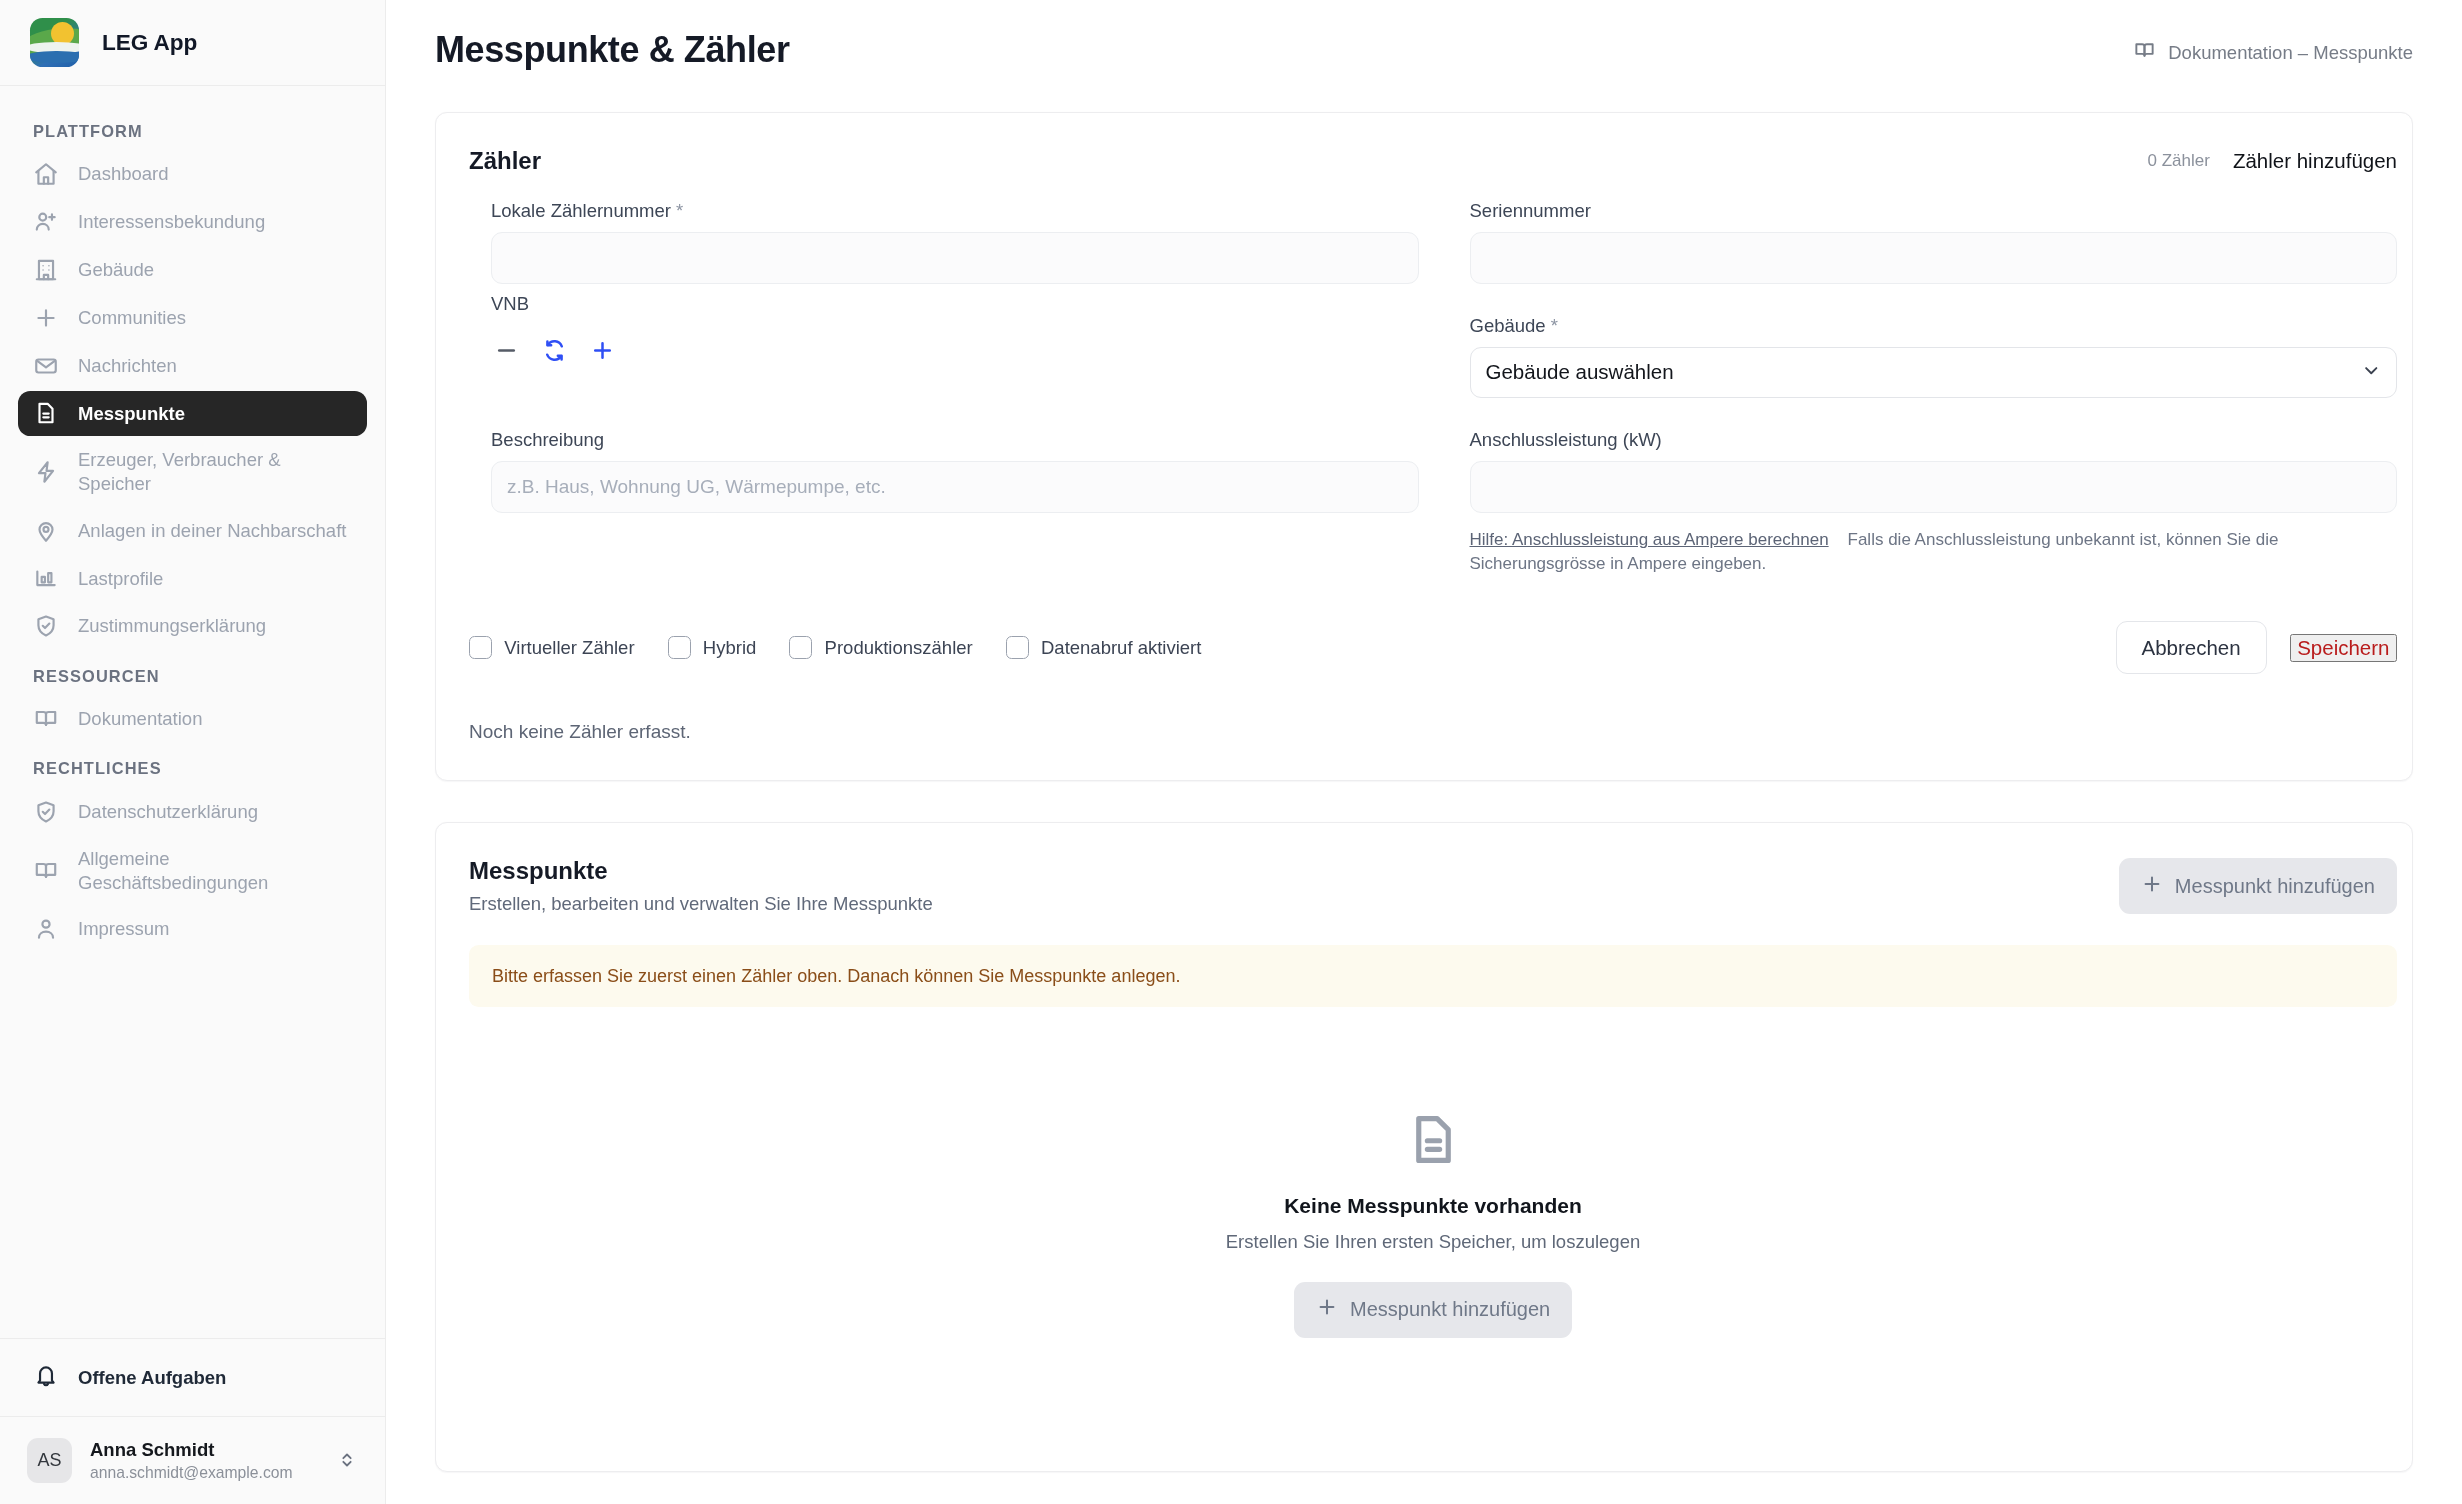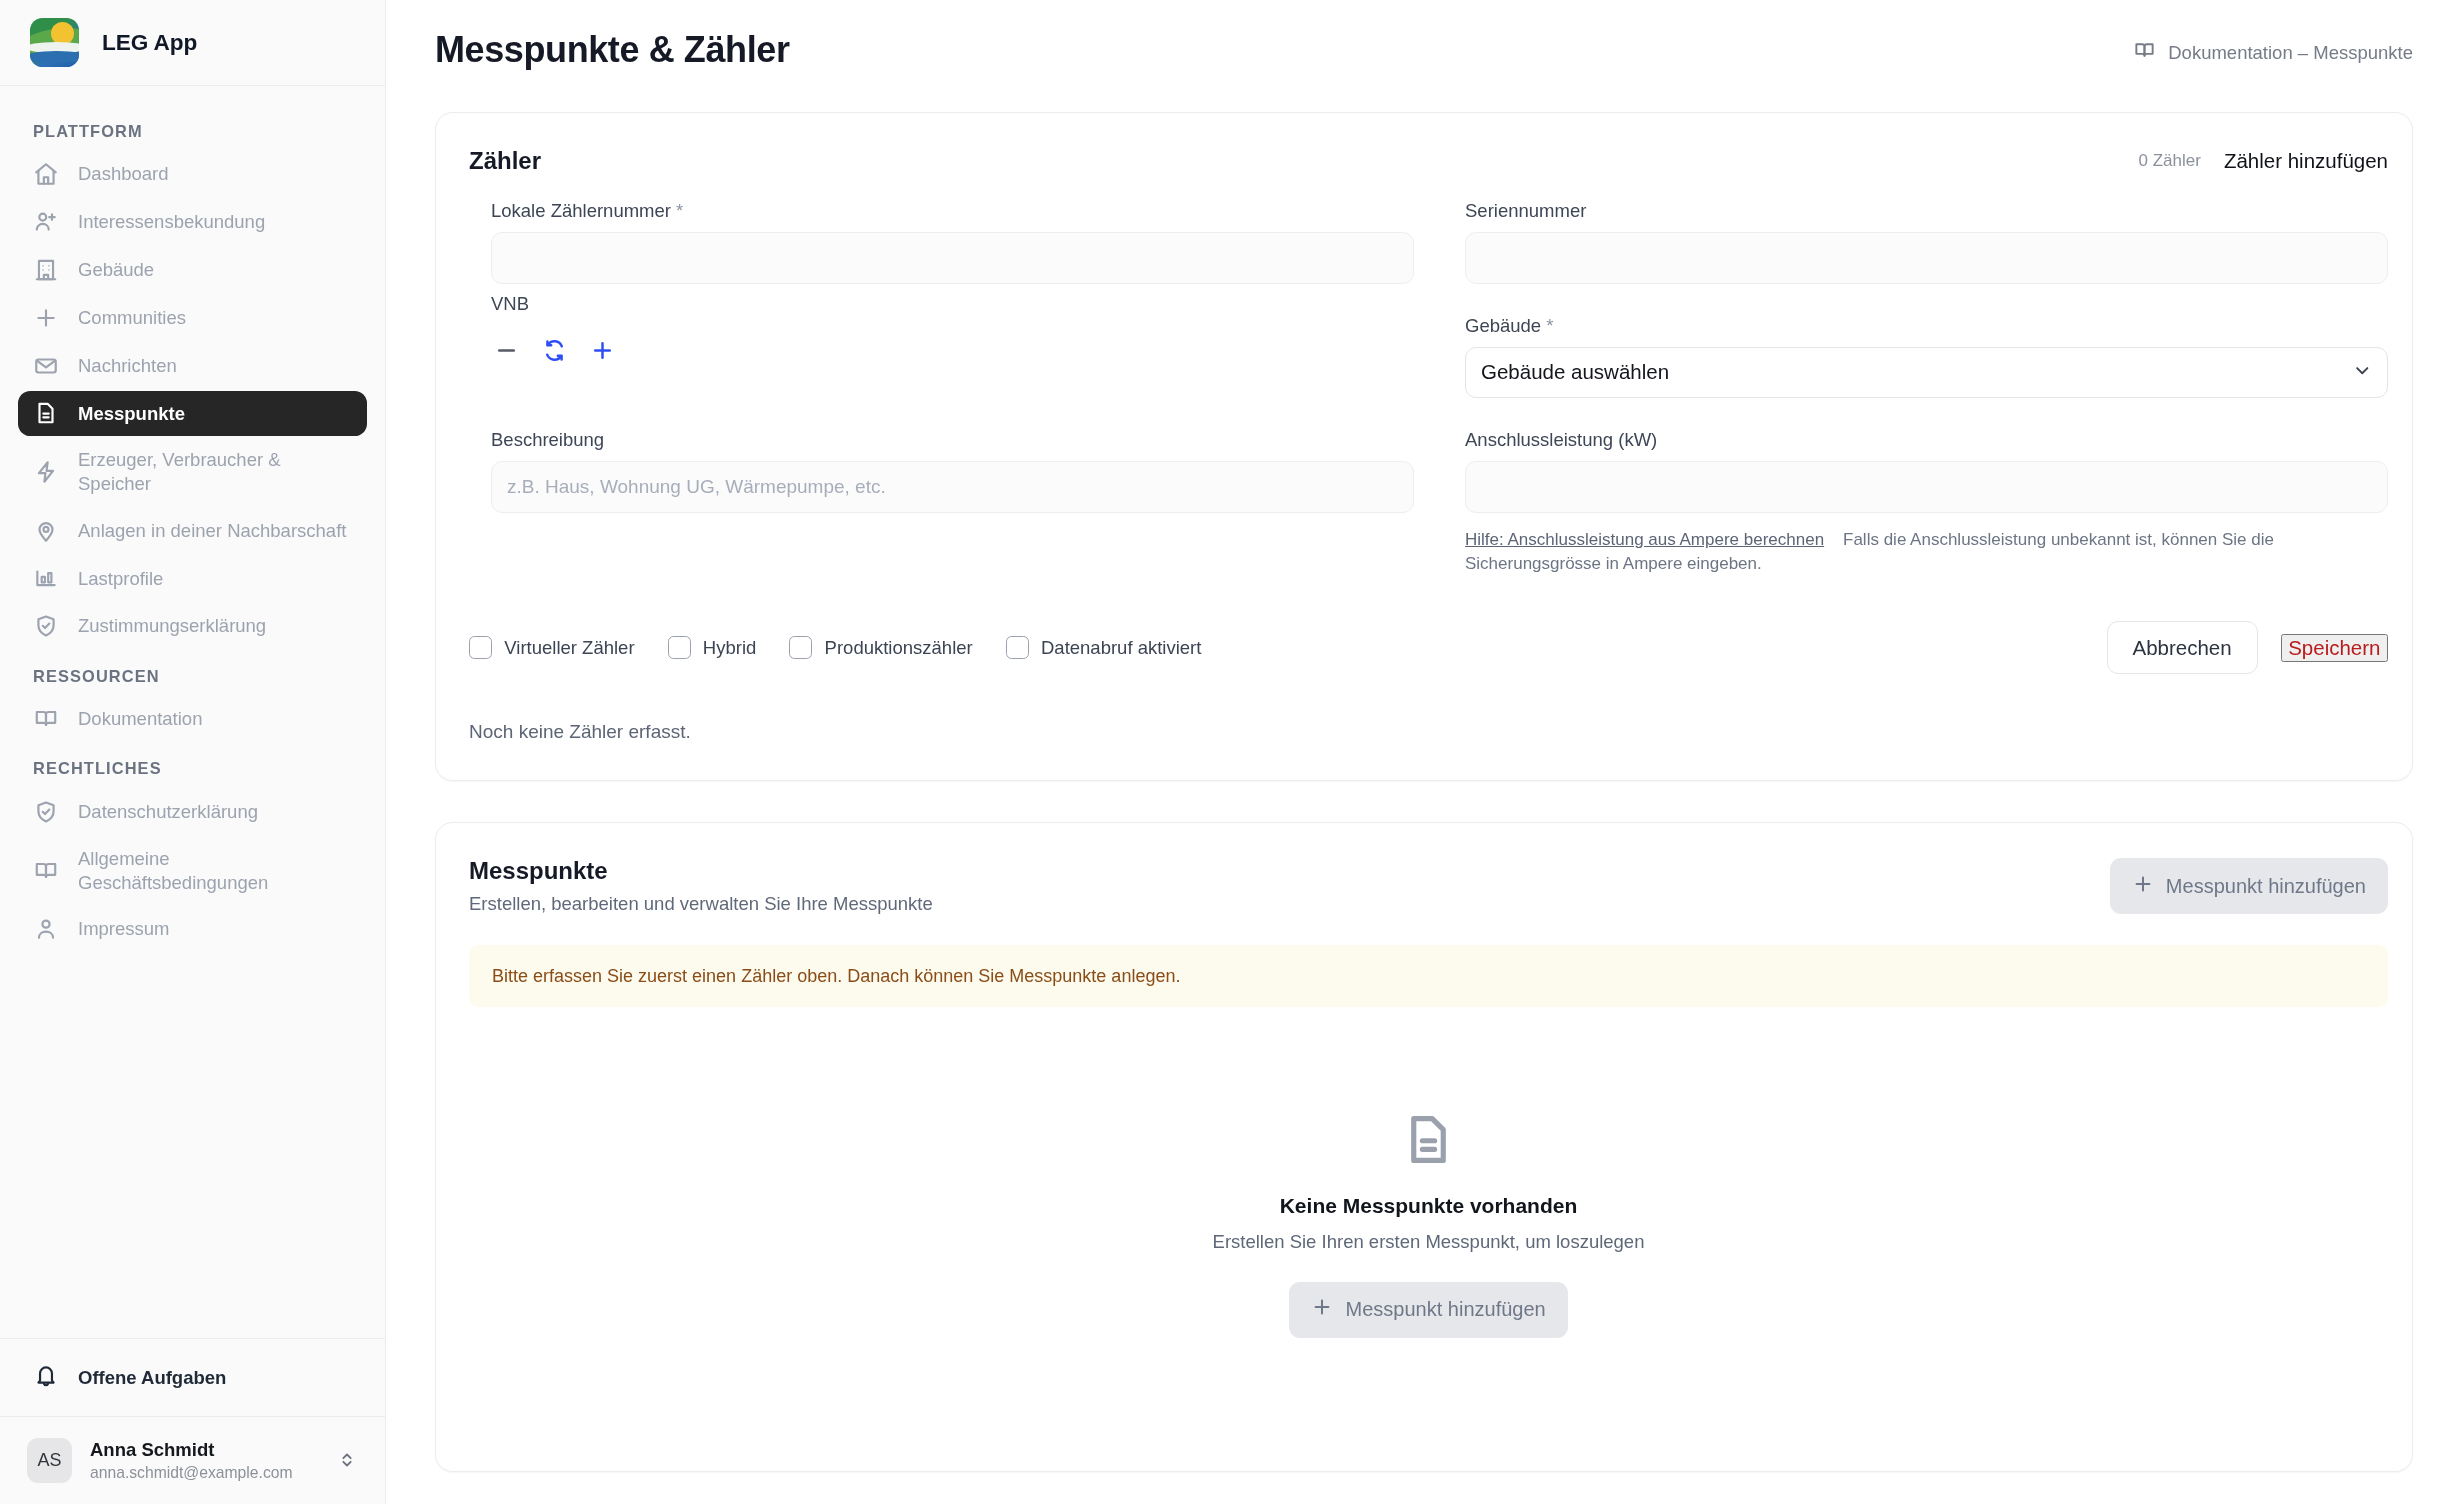--- a/index.html
+++ b/index.html
@@ -95,23 +95,23 @@
   .page-title { font-size: 36px; font-weight: 700; color: #151a26; letter-spacing: -0.4px; }
   .page-sub { font-size: 19px; color: #646e80; margin-top: 12.3px; }
   .doc-link {
     display: flex; align-items: center; gap: 12.3px; font-size: 18.5px;
     color: #767c87; padding-top: 9.6px; cursor: pointer; white-space: nowrap;
   }
   .doc-link svg { width: 23px; height: 23px; stroke: #767c87; fill:none; stroke-width:2;
       stroke-linecap:round; stroke-linejoin:round; }
 
   .card {
-    background: #ffffff; border: 1.4px solid #ededef; border-radius: 18px;
+    background: #ffffff; border: 1.4px solid #ededef; border-radius: 12px;
     box-shadow: 0 0.7px 1.4px rgba(16,24,40,0.04);
-    margin-top: 41px; padding: 34px 24px 37px 33px;
+    margin-top: 41px; padding: 34px 15px 37px 33px;
   }
   .card-head { display: flex; align-items: center; justify-content: space-between; }
   .card-title { font-size: 24px; font-weight: 700; color: #151a26; }
   .card-head-right { display: flex; align-items: center; gap: 23px; }
   .count-text { font-size: 17px; color: #8b919c; }
   .link-btn { font-size: 20.5px; color: #101319; font-weight: 400; cursor: pointer; }
 
   .form-grid {
     display: grid; grid-template-columns: 1fr 1fr;
     column-gap: 51px; row-gap: 9.6px; margin-top: 25px; margin-left: 22px;
@@ -514,21 +514,21 @@
       </div>
 
       <div class="alert">Bitte erfassen Sie zuerst einen Zähler oben. Danach können Sie Messpunkte anlegen.</div>
 
       <div class="empty">
         <span class="empty-ico"><svg viewBox="0 0 24 24">
               <path d="M6 3.5h7.5L18 8v12.5H6z"></path>
               <path d="M9.5 12.5h5M9.5 16h5"></path>
             </svg></span>
         <div class="empty-title">Keine Messpunkte vorhanden</div>
-        <div class="empty-desc">Erstellen Sie Ihren ersten Messpunkt, um loszulegen</div>
+        <div class="empty-desc">Erstellen Sie Ihren ersten Speicher, um loszulegen</div>
         <button class="btn-disabled">
           <span class="pl"><svg viewBox="0 0 24 24">
                 <path d="M12 5v14M5 12h14"></path>
               </svg></span>
           <span>Messpunkt hinzufügen</span>
         </button>
       </div>
     </section>
 
   </main>

